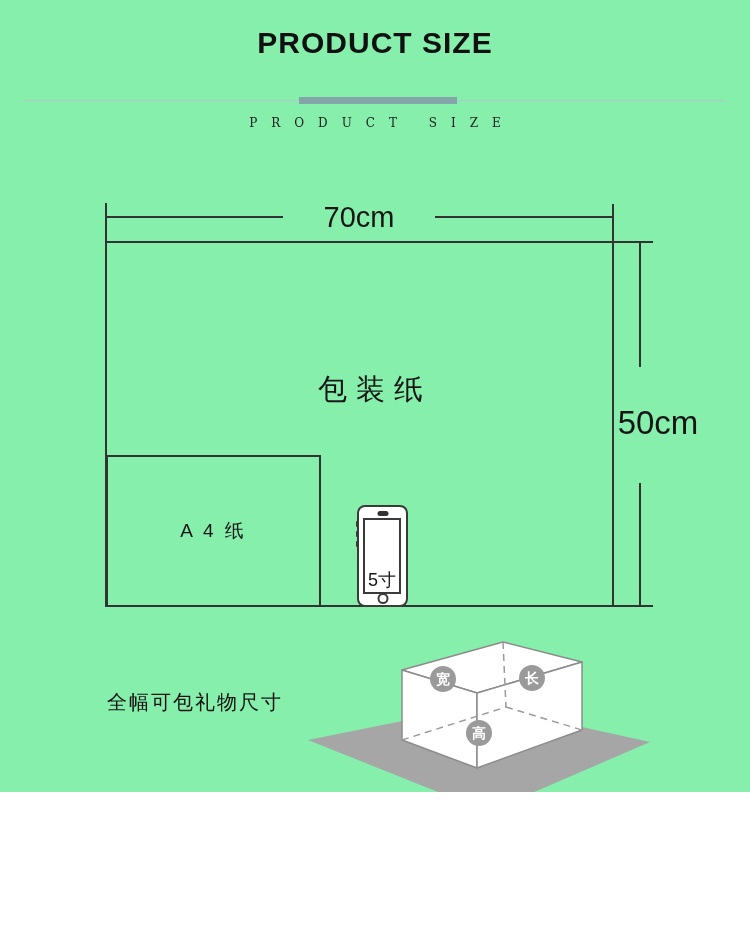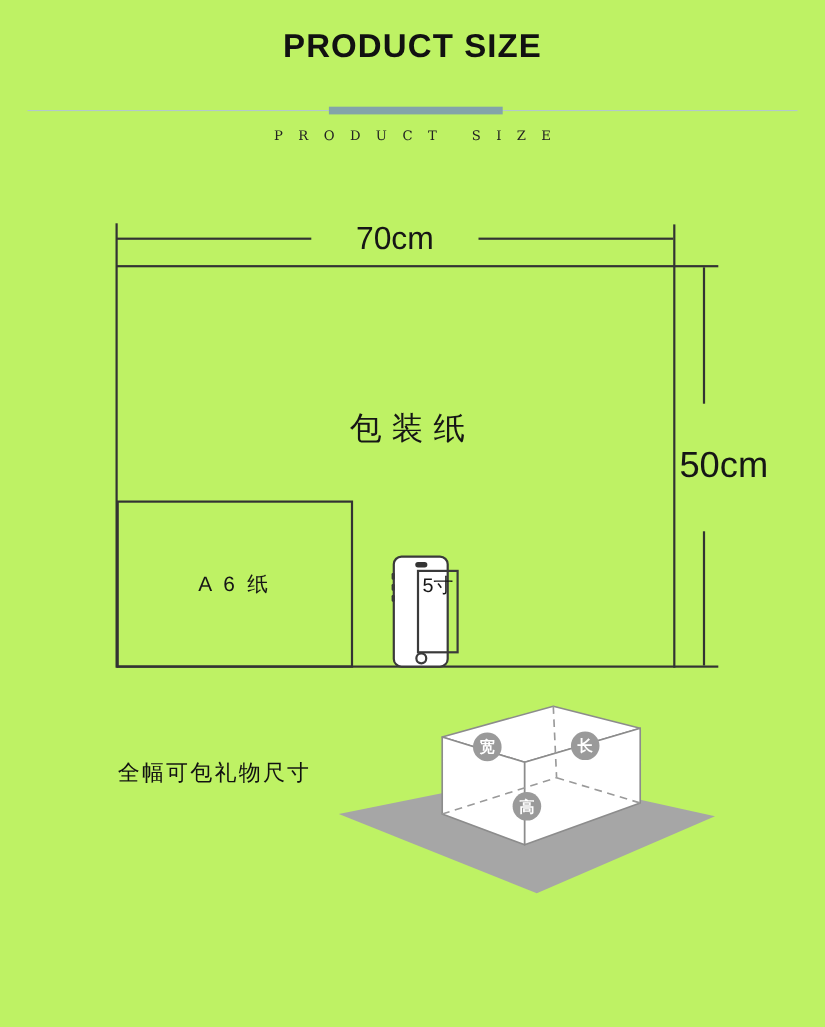--- a/index.html
+++ b/index.html
@@ -1,16 +1,16 @@
 <!DOCTYPE html>
 <html><head>
 <meta charset="utf-8">
 <style>
   html,body{margin:0;padding:0;background:#ffffff;}
-  .page{position:relative;width:750px;height:934px;background:#bef264;overflow:hidden;
+  .page{position:relative;width:750px;height:792px;background:#86efac;overflow:hidden;
         font-family:"Liberation Sans","DejaVu Sans",sans-serif;color:#1c1c1c;}
   .abs{position:absolute;}
   .hline{position:absolute;height:2px;background:#333;}
   .vline{position:absolute;width:2px;background:#333;}
   .center{text-align:center;}
 
   
   .title{left:0;right:0;top:26px;font-size:30px;font-weight:bold;letter-spacing:1px;color:#111;}
   .subtitle{left:0;right:0;top:61px;font-size:25px;font-weight:bold;letter-spacing:3px;color:#111;}
   .divider-line{left:25px;right:25px;top:100px;height:1px;background:#b3c8cc;}
@@ -23,21 +23,21 @@
   .lbl-50{left:602px;top:404px;width:112px;font-size:33px;color:#161616;}
   .lbl-paper{left:270px;top:370px;width:210px;font-size:29px;letter-spacing:9px;color:#161616;}
   .a4rect{left:106px;top:455px;width:215px;height:152px;border:2px solid #333;box-sizing:border-box;
           display:flex;align-items:center;justify-content:center;}
   .a4label{font-size:19px;letter-spacing:3px;color:#161616;}
 
   
   .phone{left:357px;top:505px;width:51px;height:102px;border:2px solid #3a3a3a;border-radius:8px;
          background:#fff;box-sizing:border-box;}
   .phone-screen{position:absolute;left:4px;top:11px;width:38px;height:76px;border:2px solid #3a3a3a;
-                box-sizing:border-box;display:flex;align-items:flex-start;justify-content:center;margin-left:16px;}
+                box-sizing:border-box;display:flex;align-items:flex-end;justify-content:center;}
   .phone-label{font-size:18px;color:#161616;}
   .earpiece{position:absolute;left:50%;top:4px;transform:translateX(-50%);width:11px;height:5px;
             background:#333;border-radius:3px;}
   .homebtn{position:absolute;left:50%;bottom:1px;transform:translateX(-50%);width:11px;height:11px;
            border:2px solid #3a3a3a;border-radius:50%;box-sizing:border-box;}
   .volbtn{position:absolute;left:-3px;width:3px;height:6px;background:#3a3a3a;border-radius:1px;}
 
   
   .gift-title{left:107px;top:689px;font-size:20px;letter-spacing:2px;color:#111;}
   .gift-rule1{left:108px;top:718px;font-size:20px;letter-spacing:1px;color:#111;}
@@ -68,21 +68,21 @@
   <div class="hline" style="left:106px;top:241px;width:547px;"></div>
   <div class="hline" style="left:106px;top:605px;width:547px;"></div>
 
   <div class="vline" style="left:639px;top:243px;height:124px;"></div>
   <div class="vline" style="left:639px;top:483px;height:122px;"></div>
   <div class="abs center lbl-50">50cm</div>
 
   <div class="abs center lbl-paper">包装纸</div>
 
   <div class="abs a4rect">
-    <span class="a4label">A 6 纸</span>
+    <span class="a4label">A 4 纸</span>
   </div>
 
   <div class="abs phone">
     <span class="earpiece"></span>
     <span class="volbtn" style="top:14px;"></span>
     <span class="volbtn" style="top:24px;"></span>
     <span class="volbtn" style="top:34px;"></span>
     <div class="phone-screen">
       <span class="phone-label">5寸</span>
     </div>

